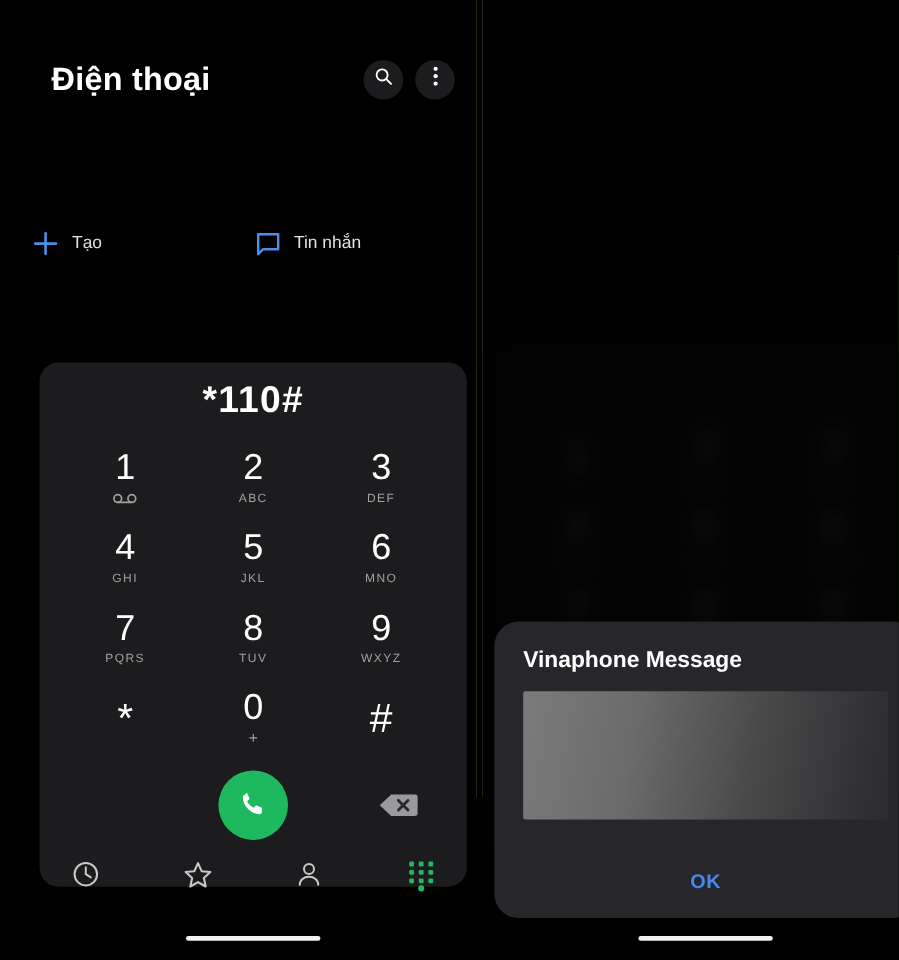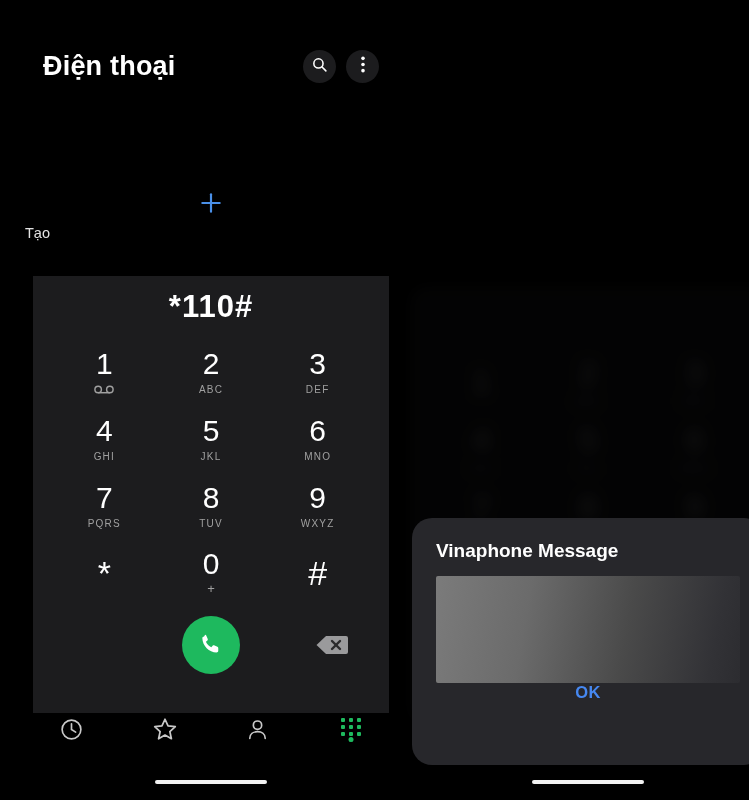--- a/index.html
+++ b/index.html
@@ -41,31 +41,31 @@
     width: 33px; height: 33px; border-radius: 50%;
     background: #1c1c1e; display: flex; align-items: center; justify-content: center;
   }
 
   
   .quick-row {
     position: absolute; top: 190px; left: 0; right: 0;
     display: flex;
   }
   .quick-item {
-    flex: 1; display: flex; flex-direction: column; gap: 9px;
+    flex: 1; display: flex; flex-direction: row; align-items: center; gap: 9px;
   }
   .quick-icon { height: 26px; display: flex; align-items: center; justify-content: center; }
   .quick-label { color: #e3e3e3; font-size: 14.5px; }
 
   
   .dialpad-card {
-    position: absolute; left: 8px; right: 8px; top: 276px;
+    position: absolute; left: 8px; right: 8px; top: 302px;
     height: 437px;
     background: #1c1c1e;
-    border-radius: 0;
+    border-radius: 16px;
     overflow: hidden;
     text-align: right;
   }
   .number-display {
     height: 62px; display: flex; align-items: center; justify-content: center;
     color: #fff; font-size: 31px; font-weight: bold; letter-spacing: 1px;
   }
   .keys-grid {
     display: grid; grid-template-columns: repeat(3, 1fr);
     grid-template-rows: repeat(4, 67px);
@@ -143,21 +143,21 @@
   }
   .dialog-title {
     color: #fff; font-size: 19px; font-weight: bold; margin-bottom: 14px;
   }
   .dialog-body {
     height: 107px;
     background: linear-gradient(100deg, #7b7b7b 0%, #6b6b6b 30%, #4a4a4a 62%, #323236 90%, #2c2c30 100%);
     border-radius: 2px;
   }
   .dialog-actions {
-    height: 62px; display: flex; align-items: flex-start; justify-content: center;
+    height: 62px; display: flex; align-items: flex-end; justify-content: center;
   }
   .dialog-ok {
     background: none; border: none; cursor: pointer;
     color: #4688f1; font-size: 16.5px; font-weight: bold; letter-spacing: 0.5px;
   }
 </style>
 </head>
 <body>
 
 <div class="screens">
@@ -189,20 +189,28 @@
 
     <div class="quick-row">
       <div class="quick-item">
         <div class="quick-icon">
           <svg width="26" height="26" viewBox="0 0 24 24" stroke="#4a90e8" stroke-width="2" stroke-linecap="round">
             <line x1="12" y1="4" x2="12" y2="20"></line>
               <line x1="4" y1="12" x2="20" y2="12"></line>
           </svg>
         </div>
         <div class="quick-label">Tạo</div>
+      </div>
+      <div class="quick-item">
+        <div class="quick-icon">
+          <svg width="25" height="25" viewBox="0 0 24 24" fill="none" stroke="#4a90e8" stroke-width="1.9" stroke-linejoin="round">
+            <path d="M4 4h16v12H8l-4 4z"></path>
+          </svg>
+        </div>
+        <div class="quick-label">Tin nhắn</div>
       </div>
     </div>
 
     <div class="dialpad-card">
       <div class="number-display">*110#</div>
 
       <div class="keys-grid">
         <div class="key">
           <span class="key-digit">1</span>
           <span class="key-vm">

